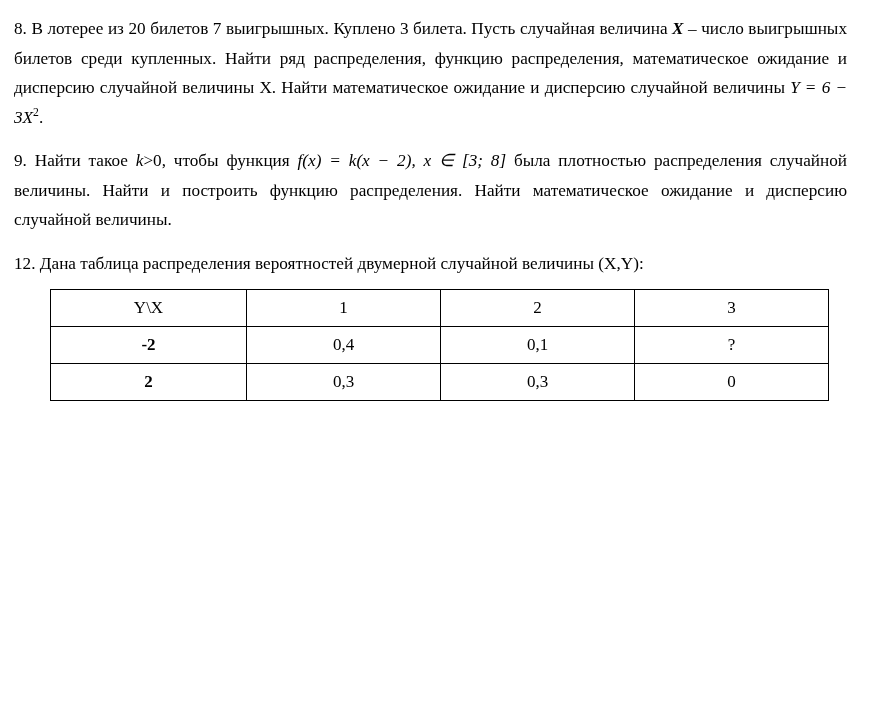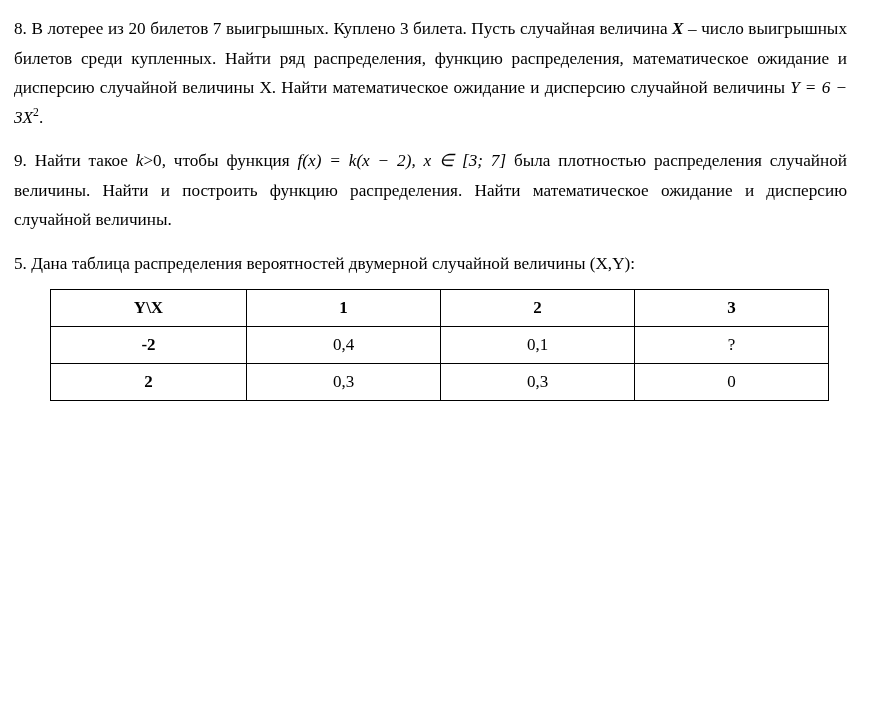--- a/index.html
+++ b/index.html
@@ -63,47 +63,47 @@
     border: 1px solid #000000;
     height: 36px;
     text-align: center;
     vertical-align: middle;
     font-size: 17px;
     font-family: "Liberation Serif", serif;
     font-weight: normal;
     padding: 0;
   }
   table.dist th {
-    font-weight: bold;
+    font-weight: normal;
   }
   table.dist td.rowhead {
     font-weight: bold;
   }
   .col-a { width: 196px; }
   .col-b { width: 194px; }
   .col-c { width: 194px; }
   .col-d { width: 194px; }
 </style>
 </head>
 <body>
 
 <div class="page">
 
   <p class="para">
     <span>8. В лотерее из 20 билетов 7 выигрышных. Куплено 3 билета. Пусть случайная величина </span><span class="mbi">X</span><span> – число выигрышных билетов среди купленных. Найти ряд распределения, функцию распределения, математическое ожидание и дисперсию случайной величины Х. Найти математическое ожидание и дисперсию случайной величины </span><span class="mi">Y</span><span class="math"> = 6 − 3</span><span class="mi">X</span><sup>2</sup><span>.</span>
   </p>
 
   <p class="para">
-    <span>9. Найти такое </span><span class="mi">k</span><span>&gt;0, чтобы функция </span><span class="math">f(x) = k(x − 2), x ∈ [3; 7]</span><span> была плотностью распределения случайной величины. Найти и построить функцию распределения. Найти математическое ожидание и дисперсию случайной величины.</span>
+    <span>9. Найти такое </span><span class="mi">k</span><span>&gt;0, чтобы функция </span><span class="math">f(x) = k(x − 2), x ∈ [3; 8]</span><span> была плотностью распределения случайной величины. Найти и построить функцию распределения. Найти математическое ожидание и дисперсию случайной величины.</span>
   </p>
 
 
 
 
-  <p class="para last-tight">5. Дана таблица распределения вероятностей двумерной случайной величины (X,Y):</p>
+  <p class="para last-tight">12. Дана таблица распределения вероятностей двумерной случайной величины (X,Y):</p>
 
   <div class="tbl-wrap">
     <table class="dist">
       <colgroup>
         <col class="col-a">
           <col class="col-b">
           <col class="col-c">
           <col class="col-d">
       </colgroup>
       <thead>

